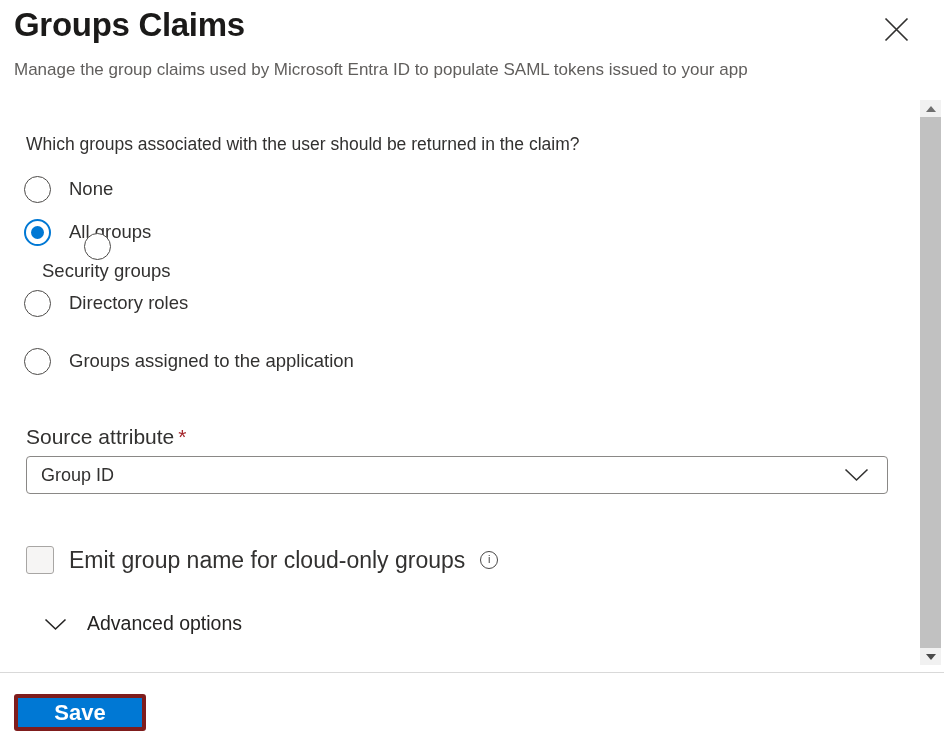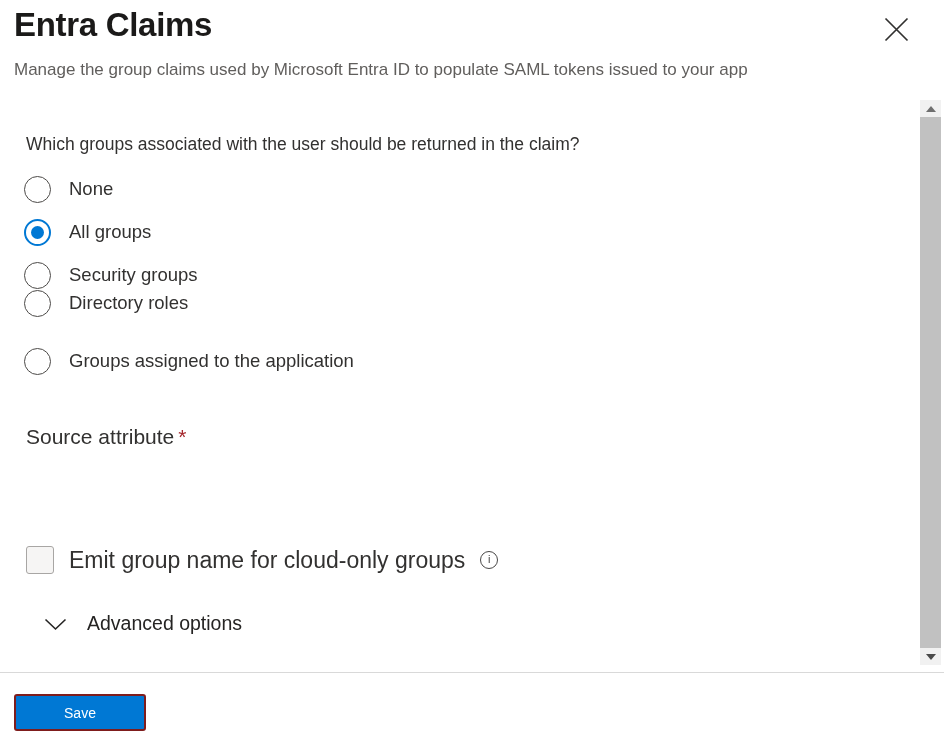--- a/index.html
+++ b/index.html
@@ -139,32 +139,32 @@
   
   .footer-divider {
     position:absolute; left:0; top:672px;
     width:944px; height:0;
     border-top:1px solid #d9d9d9;
   }
   .save-btn {
     position:absolute; left:14px; top:694px;
     width:132px; height:37px;
     background:#0078d4; color:#ffffff;
-    border:2px solid #7f1d1d; border-radius:3px;
+    border:4px solid #7f1d1d; border-radius:3px;
     font-family:"Liberation Sans", sans-serif;
-    font-size:14px; font-weight:400;
+    font-size:22px; font-weight:700;
     cursor:pointer;
   }
 </style>
 </head>
 <body>
 
 <div class="panel">
 
-  <div class="page-title">Entra Claims</div>
+  <div class="page-title">Groups Claims</div>
   <div class="page-subtitle">Manage the group claims used by Microsoft Entra ID to populate SAML tokens issued to your app</div>
   <button class="close-btn">
     <span style="display:flex;">
       <svg width="27" height="27" viewBox="0 0 27 27">
         <path d="M2.5 2.5 L24.5 24.5 M24.5 2.5 L2.5 24.5" stroke="#323130" stroke-width="1.7" fill="none"></path>
       </svg>
     </span>
   </button>
 
   <div class="question">Which groups associated with the user should be returned in the claim?</div>
@@ -172,37 +172,45 @@
   <div class="radio-row" style="top:175px;">
     <span class="radio-circle"></span>
     <span class="radio-label">None</span>
   </div>
   <div class="radio-row" style="top:218px;">
     <span class="radio-circle selected">
         <span class="dot"></span>
       </span>
     <span class="radio-label">All groups</span>
   </div>
-  <div class="radio-row" style="top:261px;">
+  <div class="radio-row" style="top:254px;flex-direction:column;">
     <span class="radio-circle"></span>
     <span class="radio-label">Security groups</span>
   </div>
   <div class="radio-row" style="top:289px;">
     <span class="radio-circle"></span>
     <span class="radio-label">Directory roles</span>
   </div>
   <div class="radio-row" style="top:347px;">
     <span class="radio-circle"></span>
     <span class="radio-label">Groups assigned to the application</span>
   </div>
 
   <div class="field-label">
     <span>Source attribute</span><span class="required-star">*</span>
   </div>
 
+  <div class="dropdown">
+    <span class="dropdown-value">Group ID</span>
+    <span class="dropdown-chevron">
+      <svg width="25" height="14" viewBox="0 0 25 14">
+        <path d="M1.5 1.5 L12.5 12 L23.5 1.5" stroke="#323130" stroke-width="1.6" fill="none"></path>
+      </svg>
+    </span>
+  </div>
 
   <div class="checkbox-row">
     <span class="checkbox-box"></span>
     <span class="checkbox-label">Emit group name for cloud-only groups</span>
     <span class="info-icon">i</span>
   </div>
 
   <div class="advanced-row">
     <span class="advanced-chevron">
       <svg width="23" height="13" viewBox="0 0 23 13">

